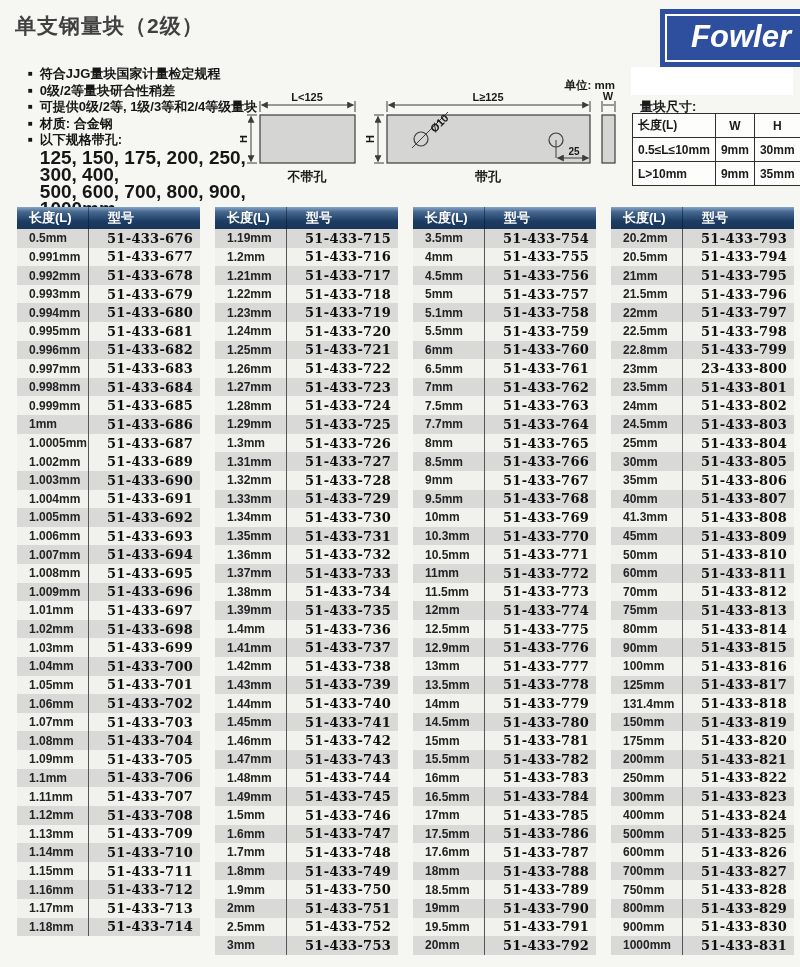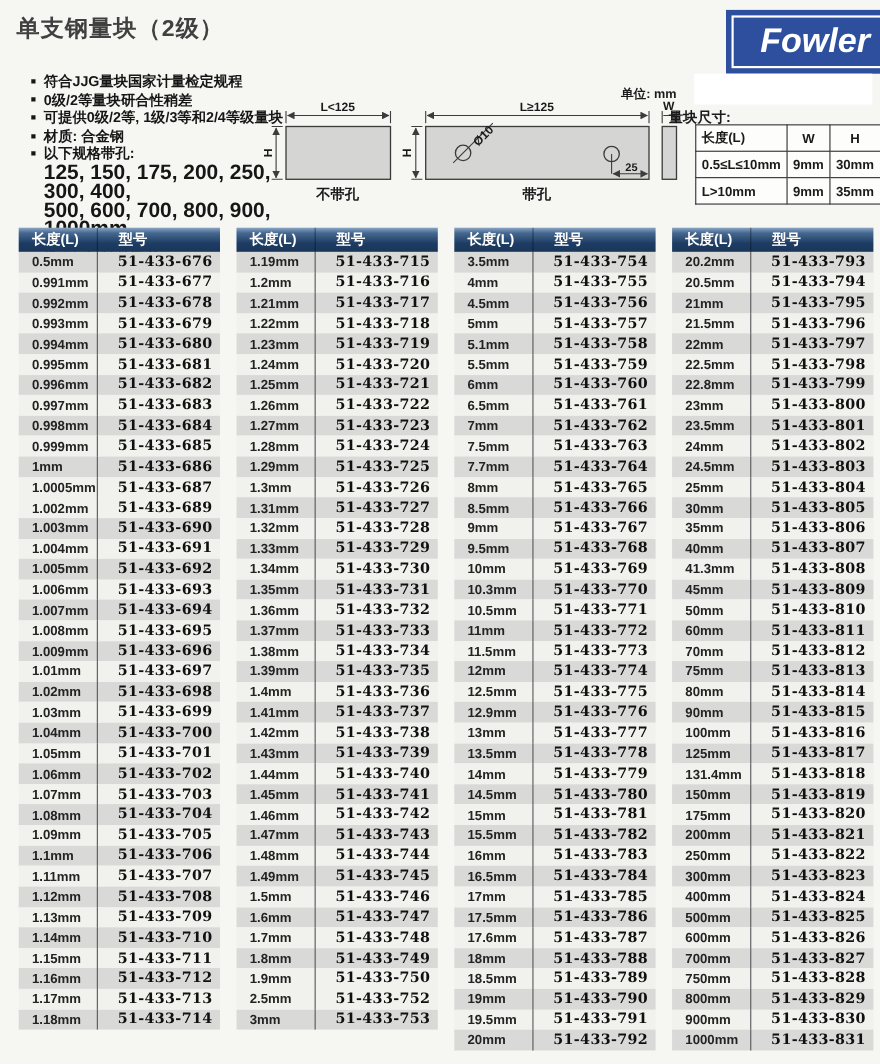--- a/index.html
+++ b/index.html
@@ -13,21 +13,21 @@
   .logo-underbox{position:absolute;left:631px;top:67px;width:162px;height:28px;background:#fff;}
   
   .features{position:absolute;left:26px;top:66px;width:245px;list-style:none;margin:0;padding:0;}
   .features li{display:flex;font-size:13px;font-weight:bold;line-height:16.5px;color:#161616;}
   .features .bm{font-size:8px;line-height:16.5px;margin-right:7px;margin-left:2px;}
   .features .cont{margin-left:0;font-size:19px;line-height:17px;}
   
   .diagram{position:absolute;left:240px;top:74px;}
   .diagram text{font-family:"Liberation Sans","DejaVu Sans",sans-serif;font-weight:bold;fill:#1a1a1a;}
   
-  .size-title{position:absolute;left:608px;top:98px;font-size:13px;font-weight:bold;}
+  .size-title{position:absolute;left:640px;top:98px;font-size:13px;font-weight:bold;}
   .size-table{position:absolute;left:632px;top:113px;border-collapse:collapse;background:#fdfdfc;}
   .size-table td{border:1px solid #2f2f2f;font-size:12px;font-weight:bold;padding:0 5px;height:23px;white-space:nowrap;}
   .size-table .c0{width:86px;text-align:left;}
   .size-table .cc{width:36px;text-align:center;}
   
   .tables{position:absolute;left:17px;top:207px;display:flex;gap:15px;}
   .ptable{width:183px;}
   .thead{height:22px;display:flex;align-items:center;color:#fff;font-size:13px;font-weight:bold;
          background:linear-gradient(180deg,#8aa6c6 0%,#46688f 22%,#1d3c64 65%,#1a3557 100%);}
   .thead .h-len{width:72px;padding-left:12px;box-sizing:border-box;border-right:1px solid rgba(0,10,25,.45);height:100%;display:flex;align-items:center;}
@@ -452,20 +452,24 @@
           <div class="c-mod">51-433-748</div>
         </div>
         <div class="trow even">
           <div class="c-len">1.8mm</div>
           <div class="c-mod">51-433-749</div>
         </div>
         <div class="trow odd">
           <div class="c-len">1.9mm</div>
           <div class="c-mod">51-433-750</div>
         </div>
+        <div class="trow even">
+          <div class="c-len">2mm</div>
+          <div class="c-mod">51-433-751</div>
+        </div>
         <div class="trow odd">
           <div class="c-len">2.5mm</div>
           <div class="c-mod">51-433-752</div>
         </div>
         <div class="trow even">
           <div class="c-len">3mm</div>
           <div class="c-mod">51-433-753</div>
         </div>
       </div>
   </div>
@@ -662,21 +666,21 @@
         <div class="trow odd">
           <div class="c-len">22.5mm</div>
           <div class="c-mod">51-433-798</div>
         </div>
         <div class="trow even">
           <div class="c-len">22.8mm</div>
           <div class="c-mod">51-433-799</div>
         </div>
         <div class="trow odd">
           <div class="c-len">23mm</div>
-          <div class="c-mod">51-433-800</div>
+          <div class="c-mod">23-433-800</div>
         </div>
         <div class="trow even">
           <div class="c-len">23.5mm</div>
           <div class="c-mod">51-433-801</div>
         </div>
         <div class="trow odd">
           <div class="c-len">24mm</div>
           <div class="c-mod">51-433-802</div>
         </div>
         <div class="trow even">

